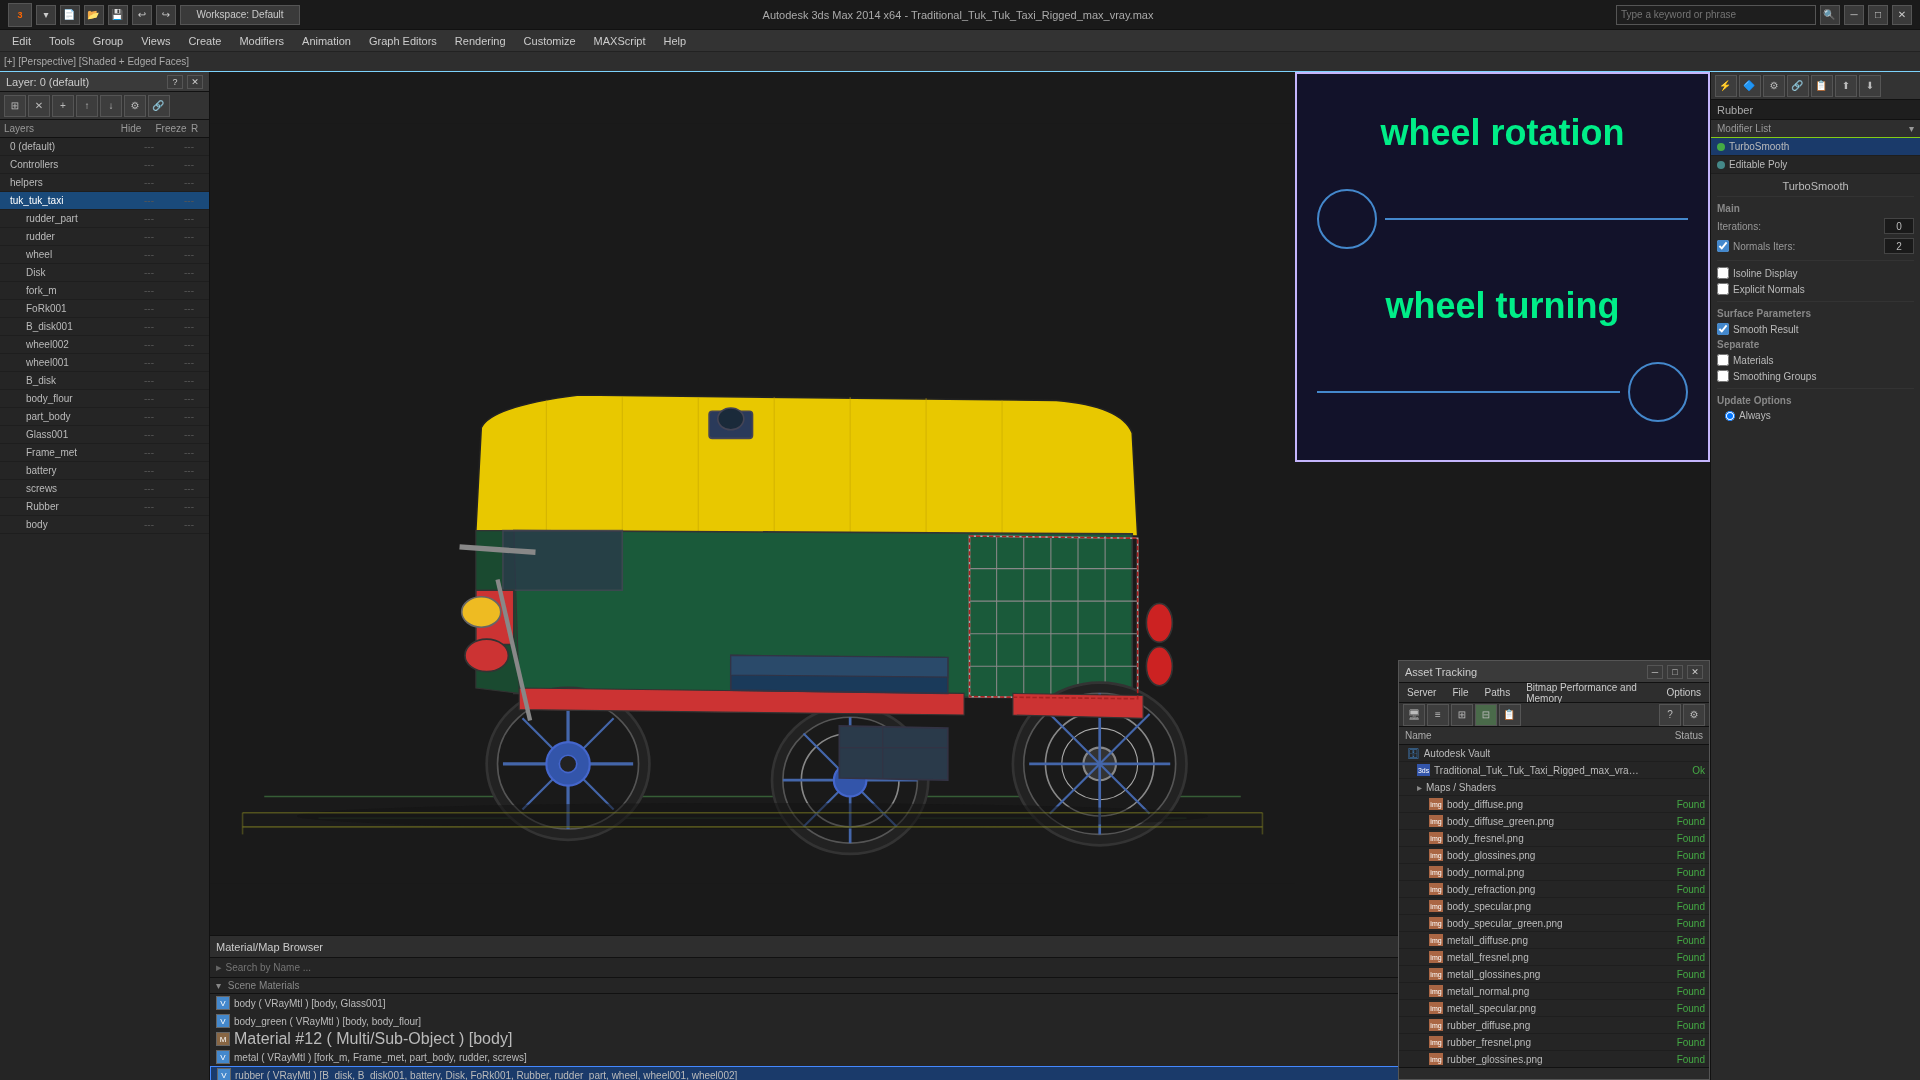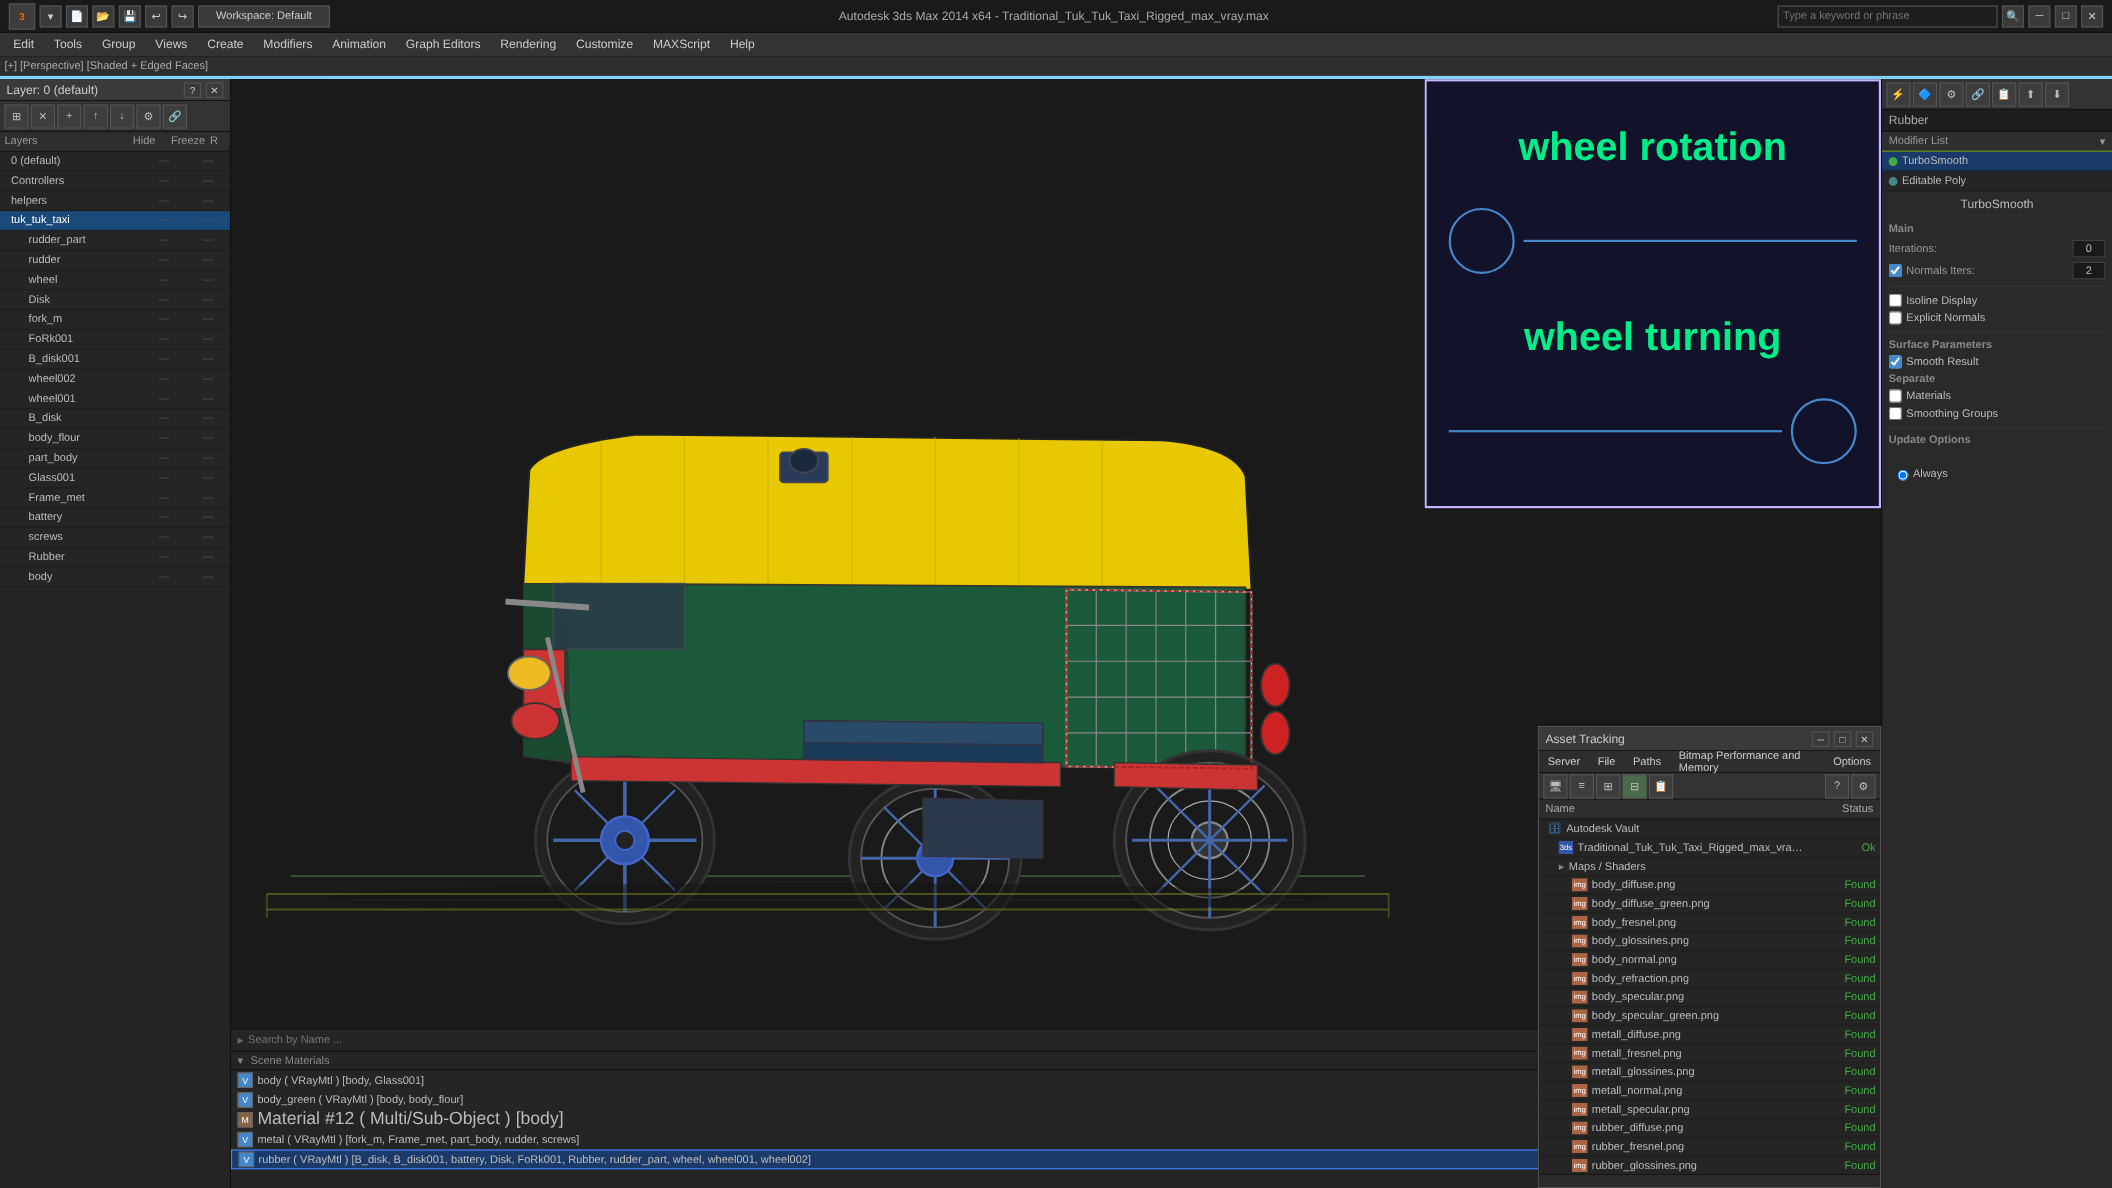--- a/index.html
+++ b/index.html
@@ -12,21 +12,21 @@
     #titlebar-right { display: flex; align-items: center; gap: 4px; padding: 0 8px; }
     .title-btn { width: 20px; height: 20px; background: #3a3a3a; border: 1px solid #555; display: flex; align-items: center; justify-content: center; cursor: pointer; font-size: 10px; color: #ccc; }
     .search-box { width: 200px; height: 20px; background: #1e1e1e; border: 1px solid #555; padding: 0 4px; color: #aaa; font-size: 10px; }
     .app-icon { width: 24px; height: 24px; background: #3d3d3d; border: 1px solid #555; display: flex; align-items: center; justify-content: center; font-size: 9px; color: #ff6600; font-weight: bold; }
 
     
     #menubar { height: 22px; background: #333; display: flex; align-items: center; padding: 0 4px; border-bottom: 1px solid #222; gap: 2px; }
     .menu-item { padding: 2px 8px; color: #ccc; font-size: 11px; cursor: pointer; }
 
     
-    #infobar { height: 20px; background: #2e2e2e; display: flex; align-items: center; padding: 0 4px; font-size: 10px; color: #aaa; border-bottom: 3px solid #7dd3fc; }
+    #infobar { height: 20px; background: #2e2e2e; display: flex; align-items: center; padding: 0 4px; font-size: 10px; color: #aaa; border-bottom: 1px solid #7dd3fc; }
 
     
     #main { display: flex; height: calc(1080px - 72px); }
 
     
     #left-panel { width: 210px; background: #2a2a2a; border-right: 1px solid #111; display: flex; flex-direction: column; }
     #layers-header { height: 20px; background: #3a3a3a; display: flex; align-items: center; justify-content: space-between; padding: 0 6px; border-bottom: 1px solid #111; }
     #layers-toolbar { height: 28px; background: #333; display: flex; align-items: center; padding: 0 4px; gap: 2px; border-bottom: 1px solid #111; }
     .tool-btn { width: 22px; height: 22px; background: #3d3d3d; border: 1px solid #555; display: flex; align-items: center; justify-content: center; cursor: pointer; font-size: 10px; color: #bbb; }
     #layers-columns { height: 18px; background: #2e2e2e; display: flex; align-items: center; padding: 0 4px; border-bottom: 1px solid #111; font-size: 10px; color: #999; }
@@ -69,21 +69,21 @@
     #turbosmooth-section { padding: 6px; }
     .ts-header { text-align: center; font-size: 11px; color: #bbb; border-bottom: 1px solid #333; margin-bottom: 6px; padding-bottom: 4px; }
     .ts-section-label { font-size: 10px; color: #888; margin-bottom: 4px; font-weight: bold; }
     .ts-row { display: flex; align-items: center; margin-bottom: 4px; font-size: 10px; color: #bbb; }
     .ts-label { flex: 1; color: #999; }
     .ts-input { width: 30px; height: 16px; background: #1a1a1a; border: 1px solid #444; color: #bbb; text-align: center; font-size: 10px; }
     .ts-checkbox { width: 12px; height: 12px; margin-right: 4px; accent-color: #4488cc; }
     .ts-divider { height: 1px; background: #333; margin: 6px 0; }
     .ts-separator { font-size: 10px; color: #888; font-weight: bold; margin-bottom: 4px; }
     .ts-radio-group { display: flex; flex-direction: column; gap: 3px; margin-left: 8px; }
-    .ts-radio-row { display: flex; align-items: center; font-size: 10px; color: #bbb; margin-top: 16px; }
+    .ts-radio-row { display: flex; align-items: center; font-size: 10px; color: #bbb; }
     .ts-radio { width: 10px; height: 10px; margin-right: 4px; }
 
     
     #asset-panel { position: absolute; right: 0; bottom: 0; width: 290px; background: #2a2a2a; border: 1px solid #444; z-index: 10; }
     #asset-titlebar { height: 22px; background: #3a3a3a; display: flex; align-items: center; justify-content: space-between; padding: 0 6px; border-bottom: 1px solid #111; }
     #asset-menubar { height: 20px; background: #2e2e2e; display: flex; align-items: center; padding: 0 4px; gap: 8px; border-bottom: 1px solid #111; font-size: 10px; color: #aaa; }
     #asset-toolbar { height: 24px; background: #333; display: flex; align-items: center; padding: 0 4px; gap: 2px; border-bottom: 1px solid #111; }
     #asset-cols { height: 18px; background: #2e2e2e; display: flex; align-items: center; padding: 0 6px; border-bottom: 1px solid #111; font-size: 10px; color: #aaa; }
     #asset-list { height: 290px; overflow-y: auto; background: #252525; }
     .asset-row { height: 17px; display: flex; align-items: center; padding: 0 4px; font-size: 10px; color: #bbb; border-bottom: 1px solid #1e1e1e; }
@@ -412,20 +412,27 @@
           <line x1="30" y1="635" x2="30" y2="655" stroke="#8a8a22" stroke-width="1.5" opacity="0.4"></line>
           <line x1="970" y1="635" x2="970" y2="655" stroke="#8a8a22" stroke-width="1.5" opacity="0.4"></line>
 
           <rect x="460" y="265" width="40" height="25" fill="#2a3a5a" stroke="#445" stroke-width="1.5" rx="3"></rect>
           <ellipse cx="480" cy="272" rx="12" ry="10" fill="#1a2a3a" stroke="#445" stroke-width="1.5"></ellipse>
         </svg>
       </div>
     </div>
 
     <div id="bottom-panel">
+      <div id="mat-header">
+        <span>Material/Map Browser</span>
+        <div style="display:flex;gap:2px;">
+          <span class="wc">?</span>
+          <span class="wc">✕</span>
+        </div>
+      </div>
       <div id="mat-search">
         <span style="color:#666;margin-right:4px;">▸</span>
         <input style="background: transparent; border: none; color: rgb(170, 170, 170); font-size: 10px; flex: 1 1 0%; outline: none;" placeholder="Search by Name ...">
       </div>
       <div style="padding: 2px 6px; font-size:10px; color:#888; border-bottom:1px solid #111;">
         <span style="margin-right:4px;">▾</span>
         <span>Scene Materials</span>
       </div>
       <div id="mat-list">
 

